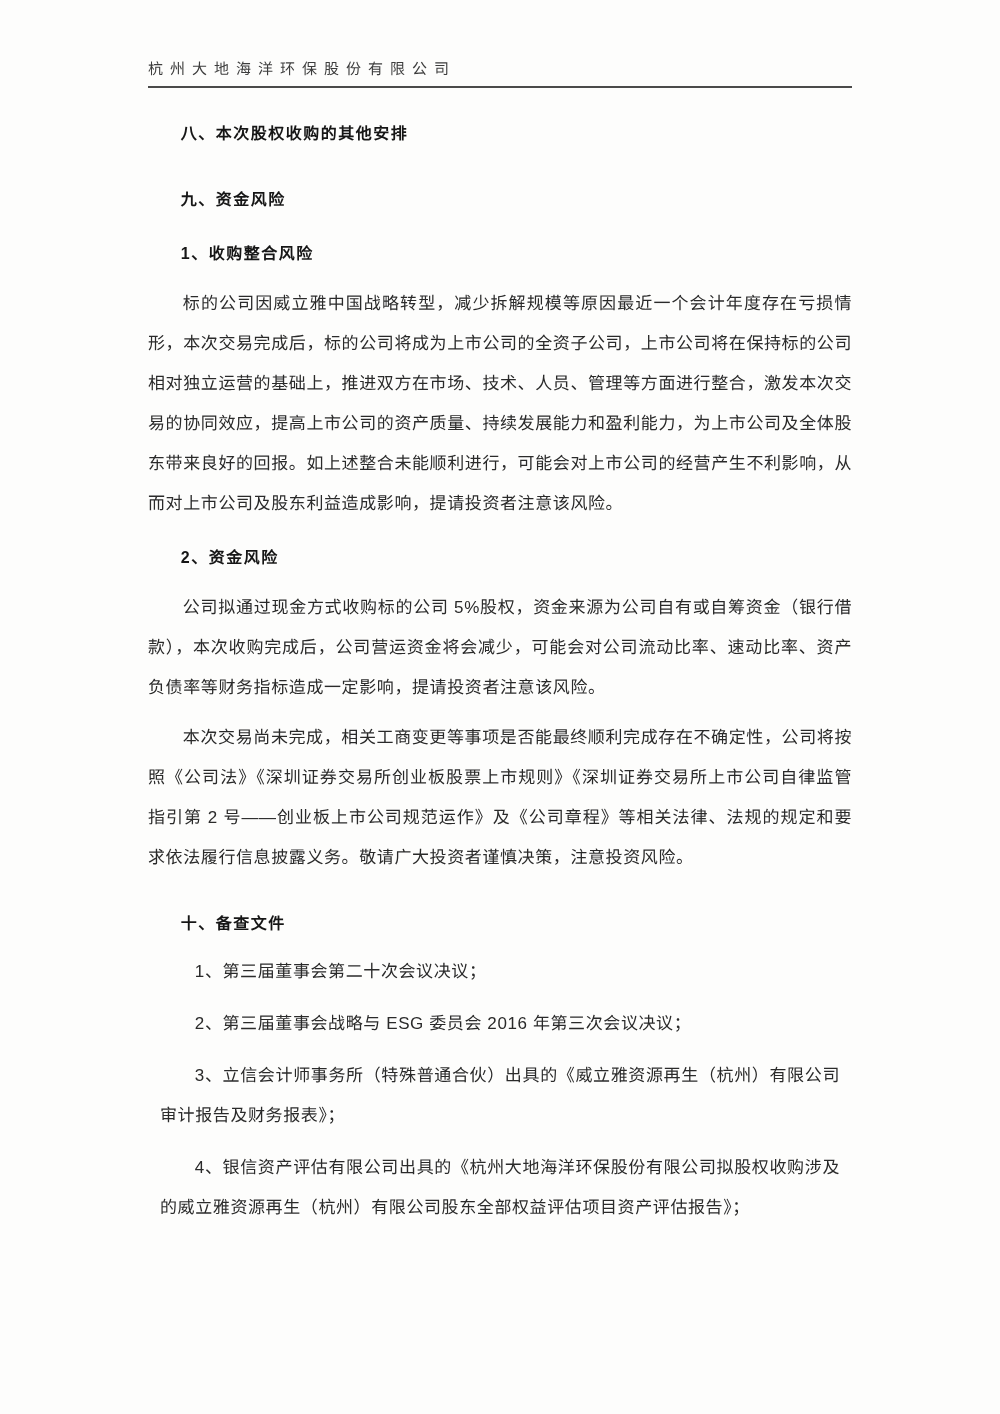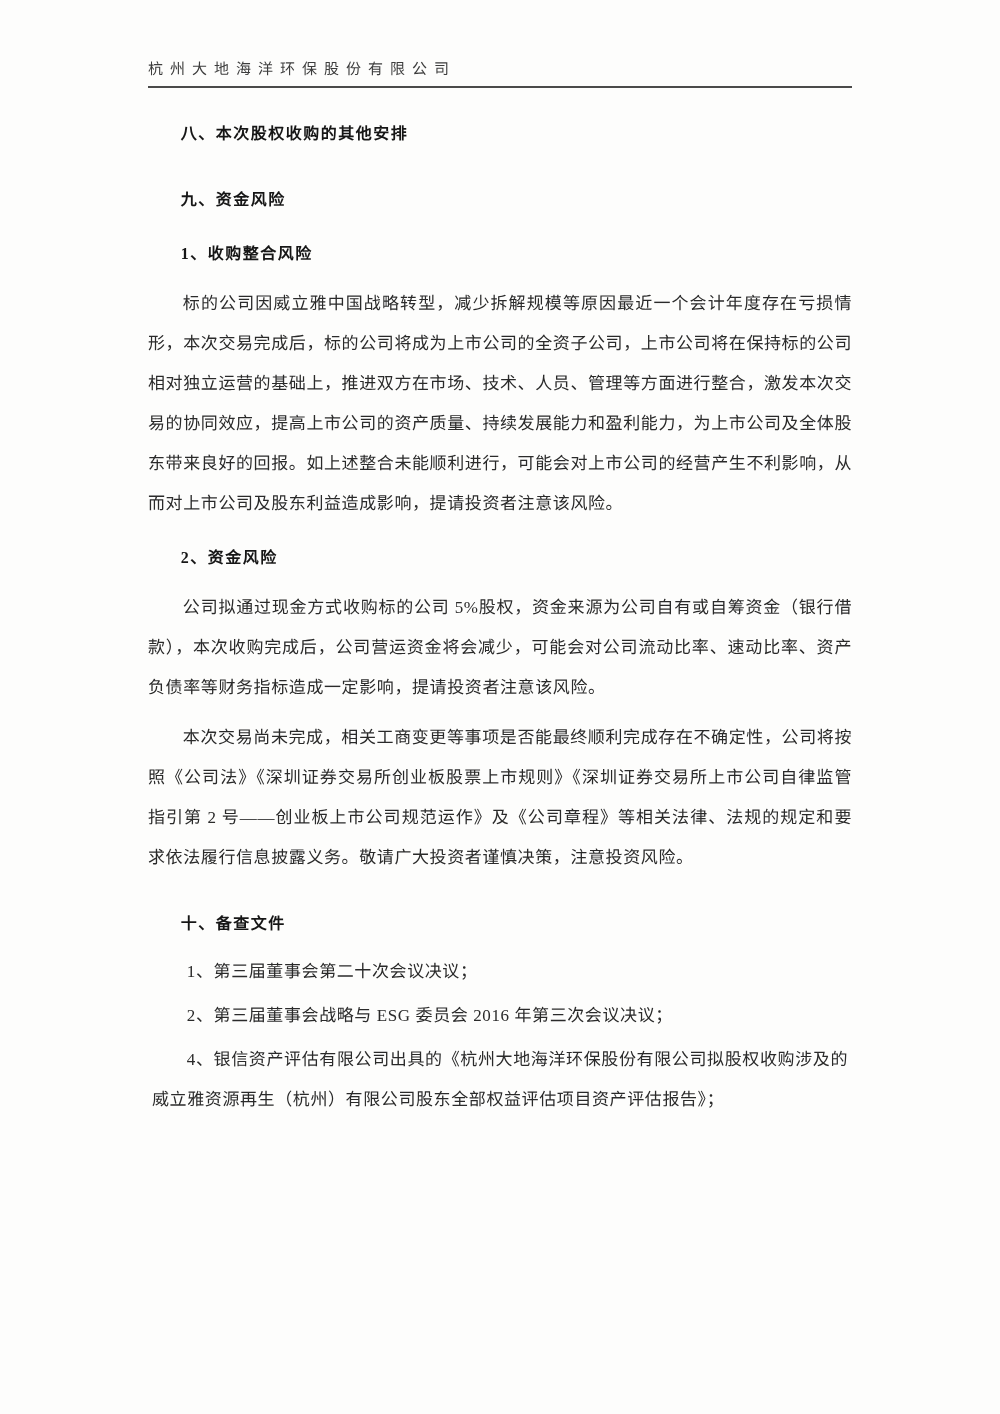--- a/index.html
+++ b/index.html
@@ -9,21 +9,21 @@
   }
   .page {
     position: relative;
     width: 1000px;
     height: 1414px;
     margin: 0 auto;
     background: #fdfdfc;
     box-sizing: border-box;
     padding: 58px 148px 0 148px;
     overflow: hidden;
-    font-family: Liberation Serif, serif;
+    font-family: Liberation Sans, sans-serif;
     color: #282828;
   }
   .doc-header {
     font-size: 15px;
     line-height: 22px;
     letter-spacing: 7px;
     color: #3d3d3d;
     padding-bottom: 6px;
     border-bottom: 2px solid #4a4a4a;
     white-space: nowrap;
@@ -46,21 +46,21 @@
     text-indent: 2.05em;
     margin: 10px 0 0 0;
     letter-spacing: 0.6px;
     color: #2a2a2a;
   }
   .item {
     font-size: 17px;
     line-height: 40px;
     text-align: justify;
     text-indent: 2.05em;
-    margin: 4px;
+    margin: 12px;
     letter-spacing: 0.6px;
     color: #2a2a2a;
   }
   .item.first { margin-top: 8px; }
 </style>
 </head>
 <body>
 
 <div class="page">
 
@@ -80,16 +80,17 @@
   <div class="para">公司拟通过现金方式收购标的公司 5%股权，资金来源为公司自有或自筹资金（银行借款），本次收购完成后，公司营运资金将会减少，可能会对公司流动比率、速动比率、资产负债率等财务指标造成一定影响，提请投资者注意该风险。</div>
 
   <div class="para">本次交易尚未完成，相关工商变更等事项是否能最终顺利完成存在不确定性，公司将按照《公司法》《深圳证券交易所创业板股票上市规则》《深圳证券交易所上市公司自律监管指引第 2 号——创业板上市公司规范运作》及《公司章程》等相关法律、法规的规定和要求依法履行信息披露义务。敬请广大投资者谨慎决策，注意投资风险。</div>
 
   <div class="h1">十、备查文件</div>
 
   <div class="item first">1、第三届董事会第二十次会议决议；</div>
 
   <div class="item">2、第三届董事会战略与 ESG 委员会 2016 年第三次会议决议；</div>
 
+  <div class="item">3、立信会计师事务所（特殊普通合伙）出具的《威立雅资源再生（杭州）有限公司审计报告及财务报表》；</div>
 
   <div class="item">4、银信资产评估有限公司出具的《杭州大地海洋环保股份有限公司拟股权收购涉及的威立雅资源再生（杭州）有限公司股东全部权益评估项目资产评估报告》；</div>
 
 </div>
 
 </body></html>

